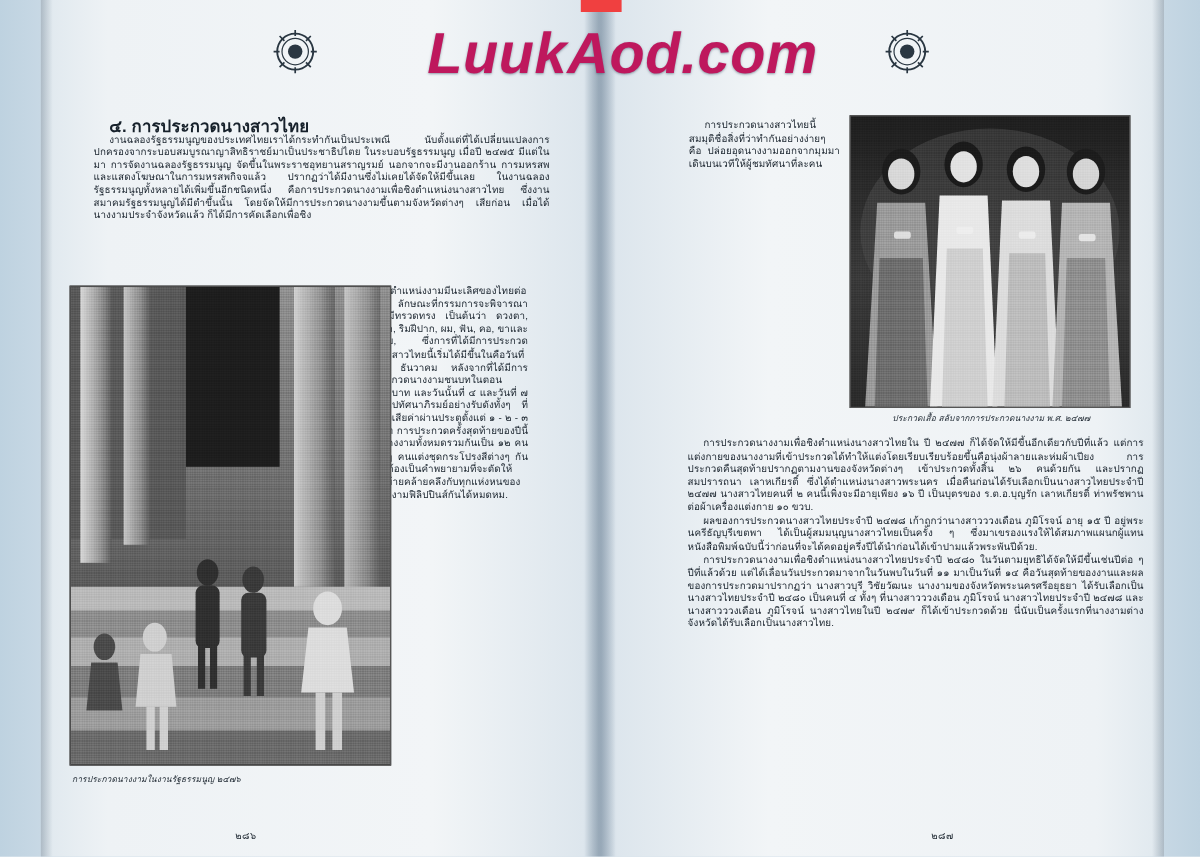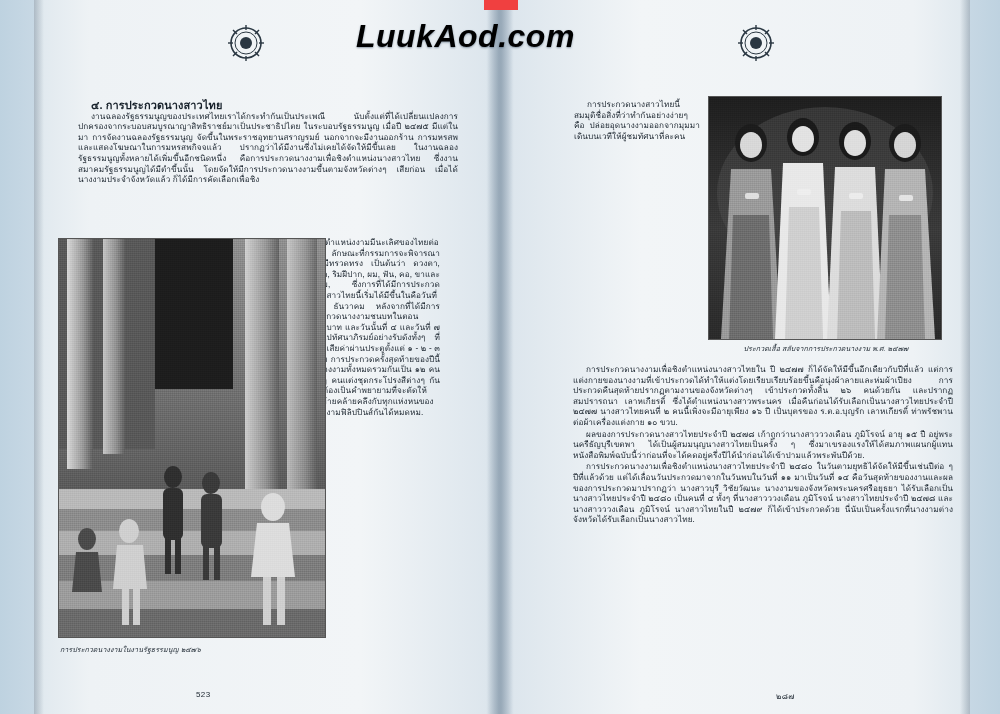--- a/index.html
+++ b/index.html
@@ -57,24 +57,24 @@
     position: absolute;
     top: 0; bottom: 0; left: 960px; width: 10px;
     background: linear-gradient(270deg, rgba(80,100,120,0.35), rgba(80,100,120,0));
   }
 
   
   .watermark {
     position: absolute;
     left: 356px;
     top: 18px;
-    font-size: 32px;
+    font-size: 48px;
     font-weight: bold;
     font-style: italic;
-    color: #000000;
+    color: #be185d;
     letter-spacing: 0.5px;
     text-shadow: 0 1px 2px rgba(60,80,100,0.55);
     z-index: 20;
   }
   .watermark-notch {
     position: absolute;
     left: 484px;
     top: 0;
     width: 34px;
     height: 10px;
@@ -97,21 +97,21 @@
     position: absolute;
     color: #17212b;
     font-size: 8.2px;
     line-height: 10.6px;
     text-align: justify;
     letter-spacing: 0.1px;
   }
   .col p { margin: 0 0 1px 0; text-indent: 13px; }
   .heading {
     font-weight: bold;
-    font-size: 11px;
+    font-size: 14px;
     margin: 0 0 2px 0;
     text-indent: 13px;
   }
 
   .left-top { left: 78px; top: 100px; width: 380px; }
   .left-wrap { left: 312px; top: 238px; width: 128px; }
   .right-top-narrow { left: 574px; top: 100px; width: 126px; }
   .right-main { left: 560px; top: 365px; width: 380px; margin-left: 13px; }
 
   
@@ -327,15 +327,15 @@
     <div class="grain-a"></div>
   </div>
   <div class="caption caption-right">ประกวดเสื้อ สลับจากการประกวดนางงาม พ.ศ. ๒๔๗๗</div>
 
   <div class="col right-main">
     <p>การประกวดนางงามเพื่อชิงตำแหน่งนางสาวไทยใน ปี ๒๔๗๗ ก็ได้จัดให้มีขึ้นอีกเดียวกับปีที่แล้ว แต่การแต่งกายของนางงามที่เข้าประกวดได้ทำให้แต่งโดยเรียบเรียบร้อยขึ้นคือนุ่งผ้าลายและห่มผ้าเปียง การประกวดคืนสุดท้ายปรากฏตามงานของจังหวัดต่างๆ เข้าประกวดทั้งสิ้น ๒๖ คนด้วยกัน และปรากฏสมปรารถนา เลาหเกียรติ์ ซึ่งได้ตำแหน่งนางสาวพระนคร เมื่อคืนก่อนได้รับเลือกเป็นนางสาวไทยประจำปี ๒๔๗๗ นางสาวไทยคนที่ ๒ คนนี้เพิ่งจะมีอายุเพียง ๑๖ ปี เป็นบุตรของ ร.ต.อ.บุญรัก เลาหเกียรติ์ ท่าพรัชพานต่อผ้าเครื่องแต่งกาย ๑๐ ขวบ.</p>
     <p>ผลของการประกวดนางสาวไทยประจำปี ๒๔๗๘ เก้าถูกว่านางสาวววงเดือน ภูมิโรจน์ อายุ ๑๕ ปี อยู่พระนครีธัญบุรีเขตพา ได้เป็นผู้สมมนุญนางสาวไทยเป็นครั้ง ๆ ซึ่งมาเขรองแรงให้ได้สมภาพแผนกผู้แทนหนังสือพิมพ์ฉบับนี้ว่าก่อนที่จะได้คดอยู่ครึ่งปีได้นำก่อนได้เข้าปามแล้วพระพันปีด้วย.</p>
     <p>การประกวดนางงามเพื่อชิงตำแหน่งนางสาวไทยประจำปี ๒๔๘๐ ในวันตามยุทธิได้จัดให้มีขึ้นเช่นปีต่อ ๆ ปีที่แล้วด้วย แต่ได้เลื่อนวันประกวดมาจากในวันพบในวันที่ ๑๑ มาเป็นวันที่ ๑๔ คือวันสุดท้ายของงานและผลของการประกวดมาปรากฏว่า นางสาวบุรี วิชัยวัฒนะ นางงามของจังหวัดพระนครศรีอยุธยา ได้รับเลือกเป็นนางสาวไทยประจำปี ๒๔๘๐ เป็นคนที่ ๔ ทั้งๆ ที่นางสาวววงเดือน ภูมิโรจน์ นางสาวไทยประจำปี ๒๔๗๘ และนางสาวววงเดือน ภูมิโรจน์ นางสาวไทยในปี ๒๔๗๙ ก็ได้เข้าประกวดด้วย นี่นับเป็นครั้งแรกที่นางงามต่างจังหวัดได้รับเลือกเป็นนางสาวไทย.</p>
   </div>
 
-  <div class="folio folio-left">523</div>
+  <div class="folio folio-left">๒๘๖</div>
   <div class="folio folio-right">๒๘๗</div>
 </div>
 
 </body></html>

